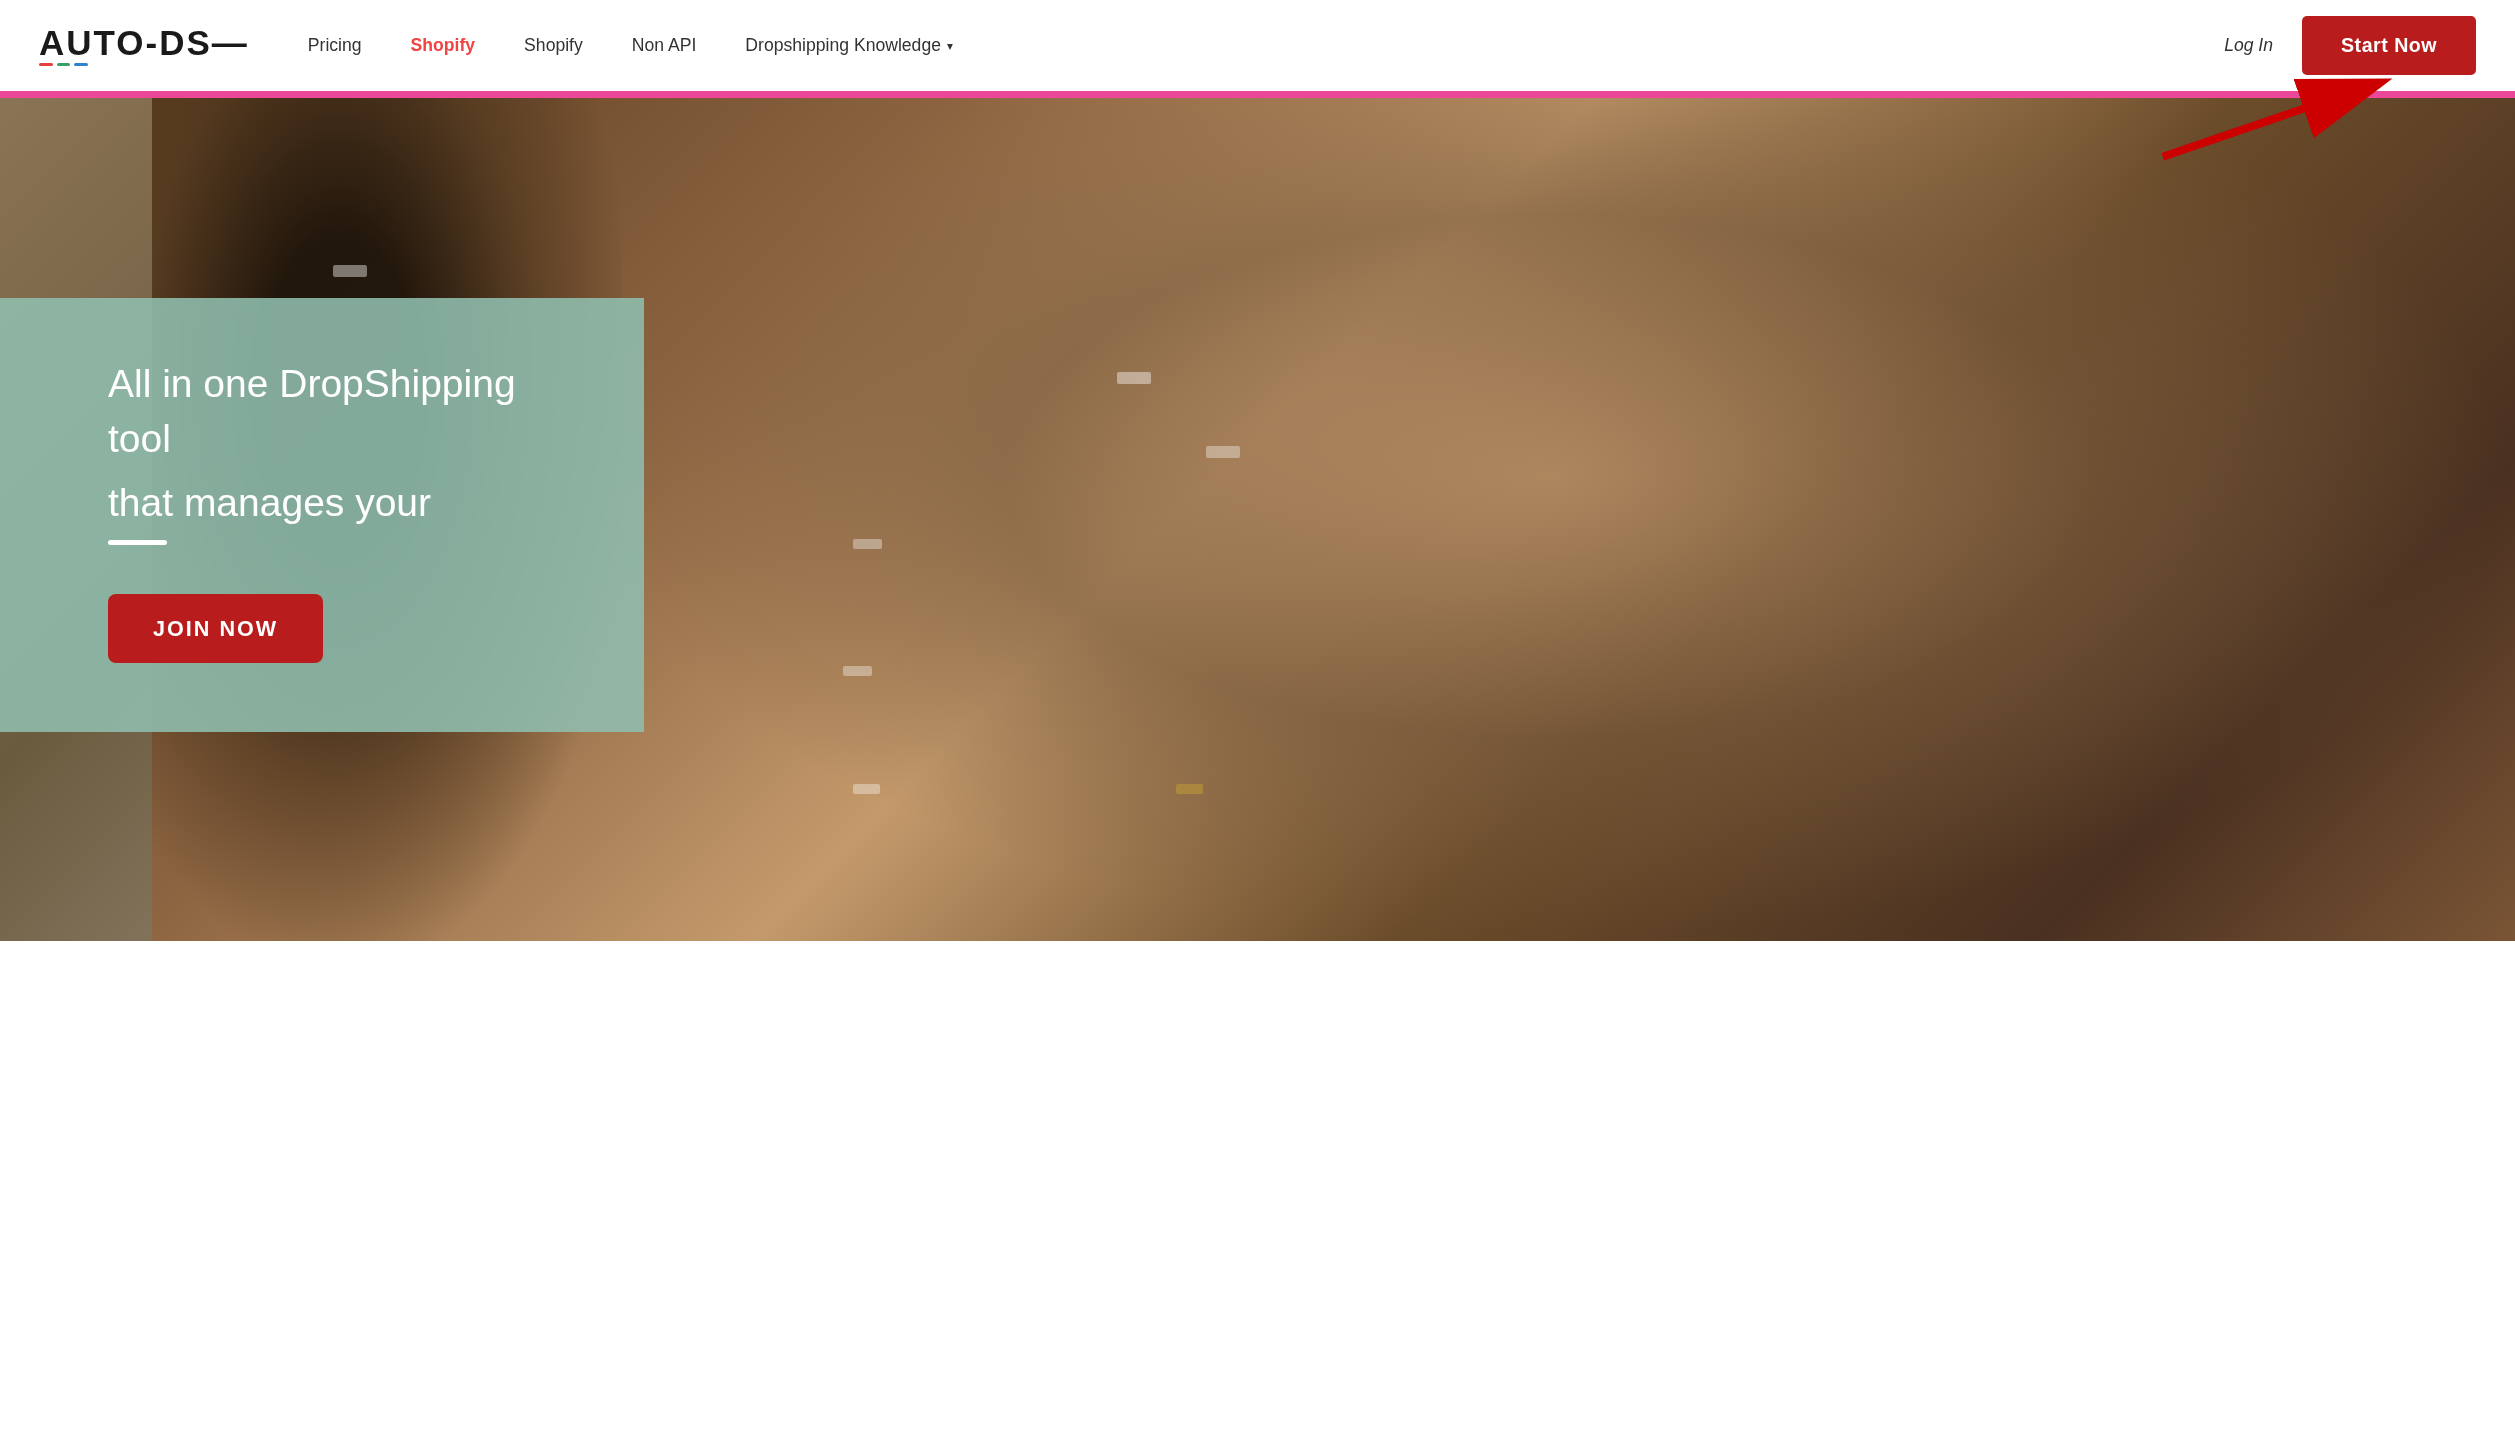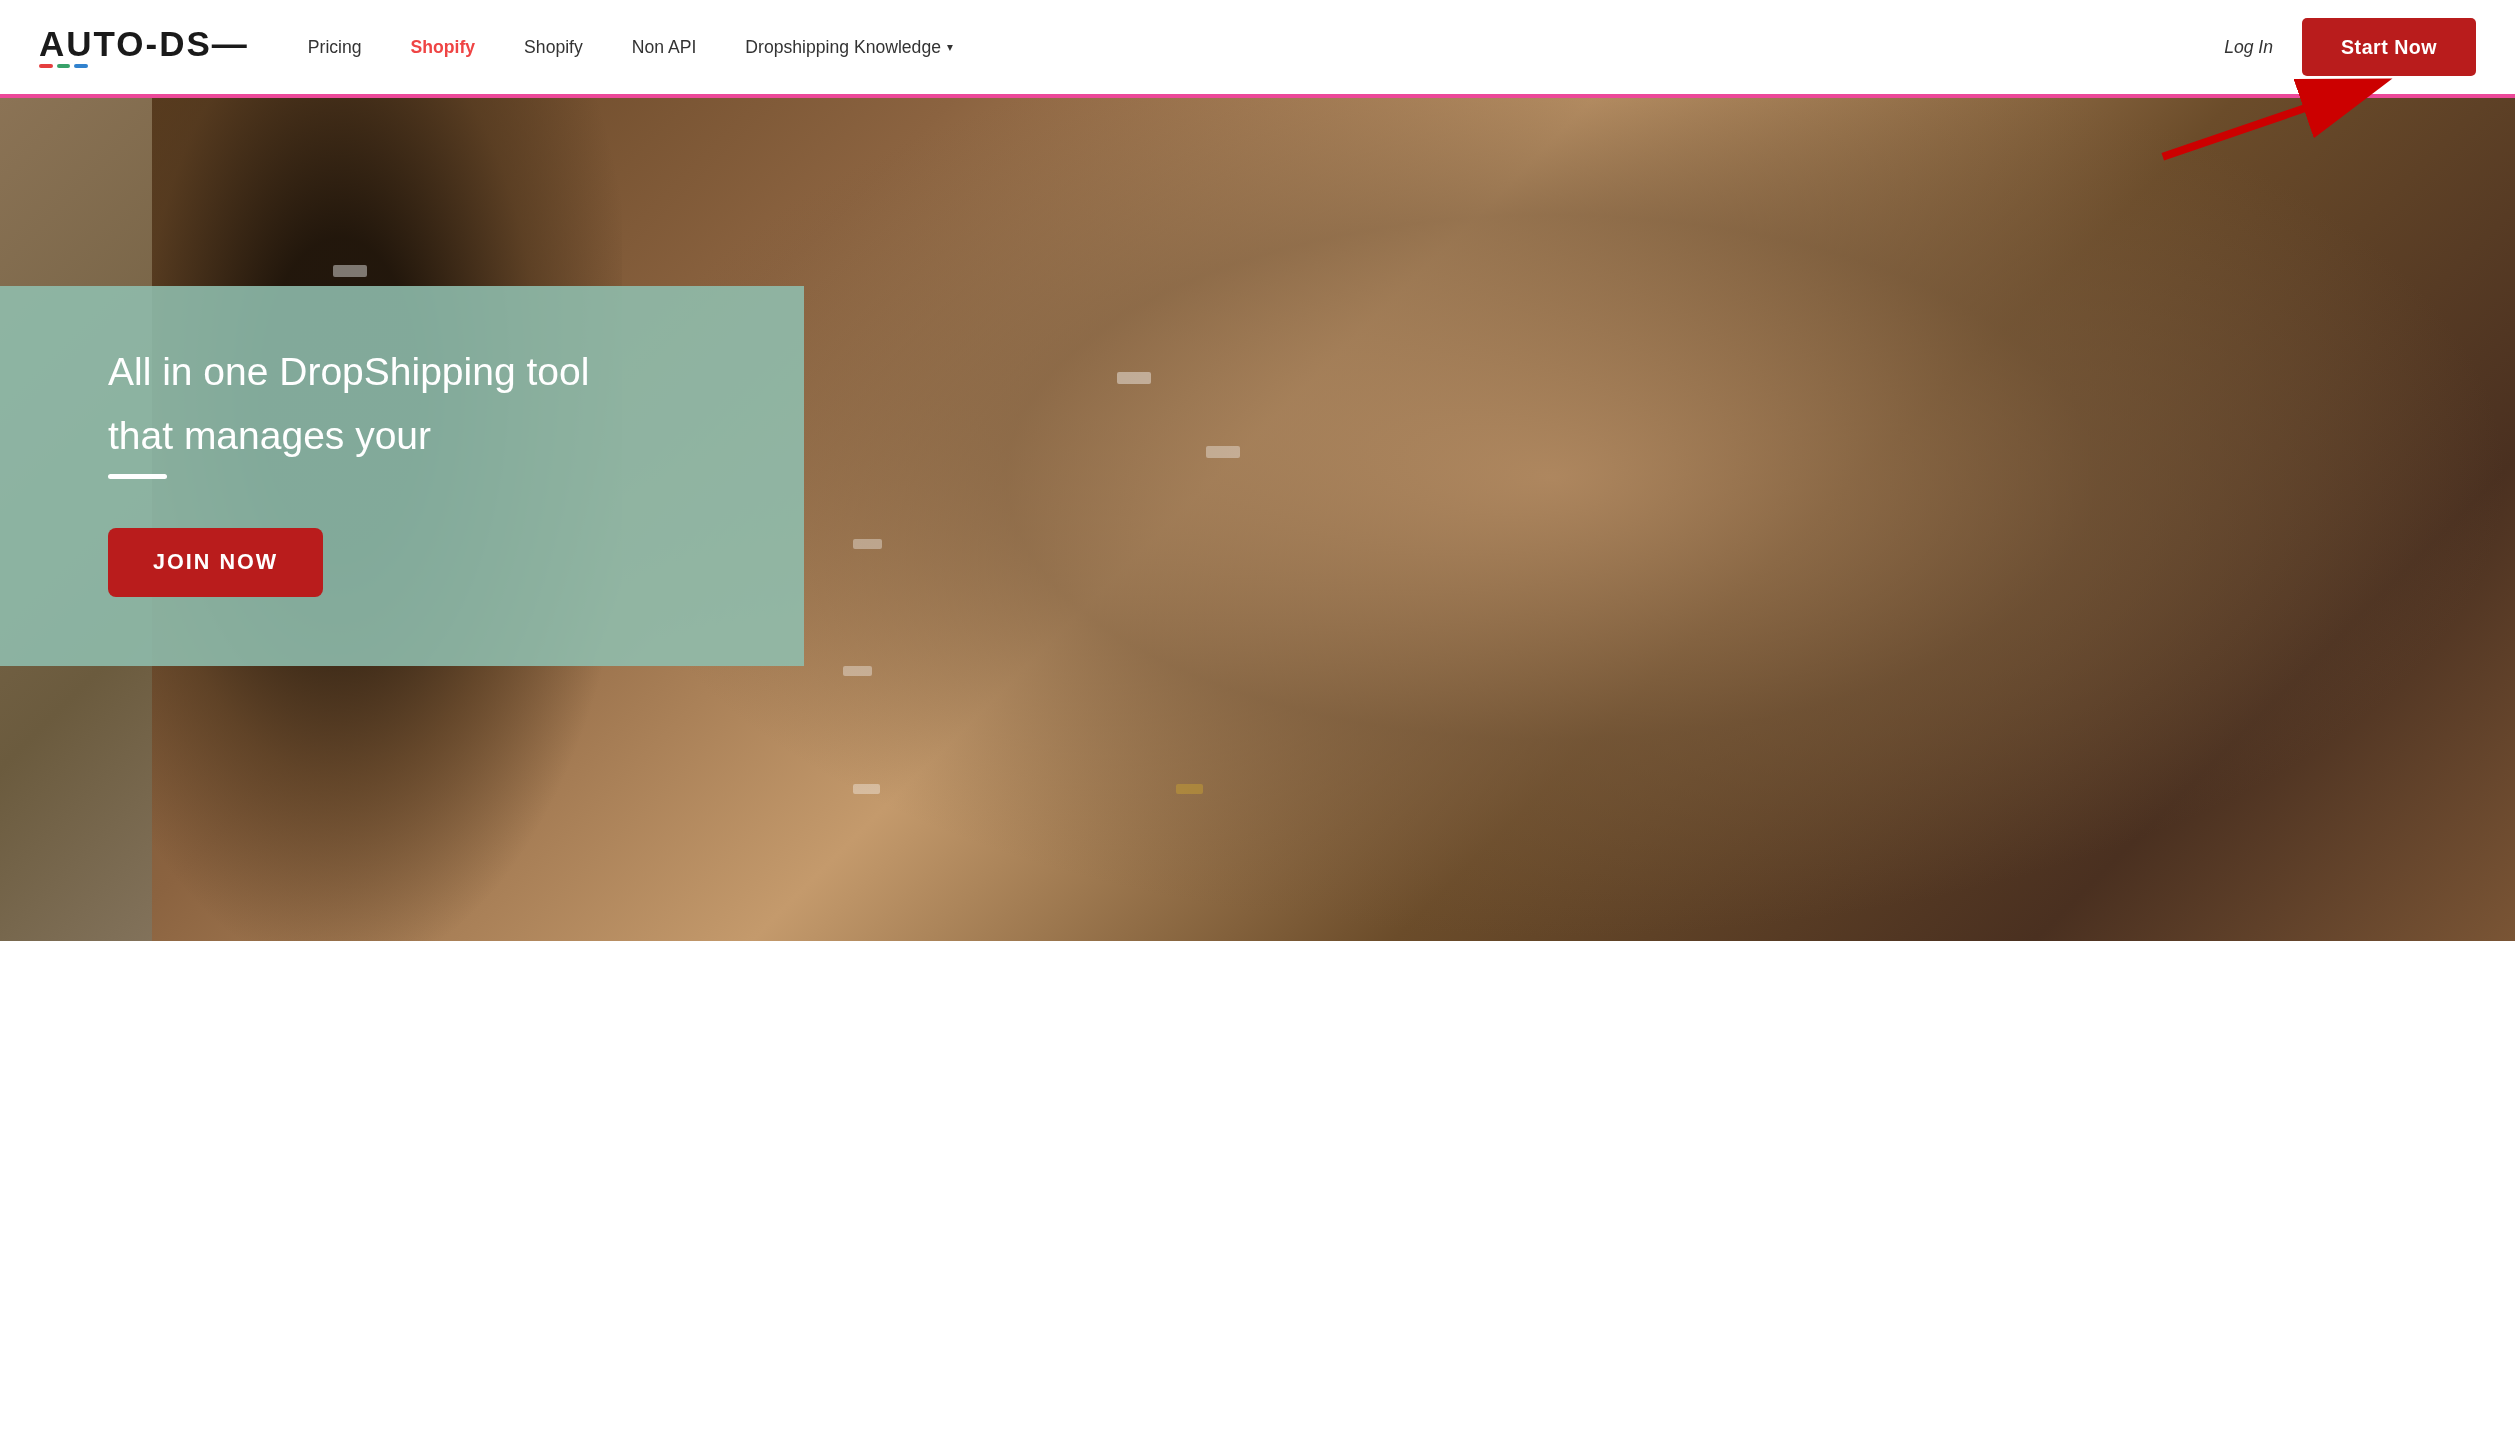--- a/index.html
+++ b/index.html
@@ -5,21 +5,21 @@
     * { margin: 0; padding: 0; box-sizing: border-box; }
     body { font-family: 'Arial', sans-serif; overflow-x: hidden; background: #fff; }
 
     
     .navbar {
       display: flex;
       align-items: center;
       padding: 0 39px;
       height: 98px;
       background: #fff;
-      border-bottom: 4px solid #ec4899;
+      border-bottom: 7px solid #ec4899;
       position: relative;
       z-index: 10;
     }
     .logo {
       display: flex;
       align-items: center;
       margin-right: 59px;
       text-decoration: none;
     }
     .logo-underlines {
@@ -89,23 +89,23 @@
     }
     .hero-image-placeholder {
       position: absolute;
       top: 0; left: 0; right: 0; bottom: 0;
       background: linear-gradient(135deg, #8B7355 0%, #6B5B3E 20%, #9B8B7A 40%, #7A6B5A 60%, #5A4A3A 80%, #8B7B6A 100%);
     }
 
     
     .hero-overlay-box {
       position: absolute;
-      top: 188px;
+      top: 200px;
       left: 0;
-      width: 804px;
+      width: 644px;
       background: rgba(144, 190, 174, 0.88);
       padding: 59px 69px 69px 108px;
       z-index: 5;
     }
     .hero-subtitle {
       font-size: 39px;
       color: #fff;
       font-weight: 400;
       line-height: 1.4;
       margin-bottom: 9.8px;

